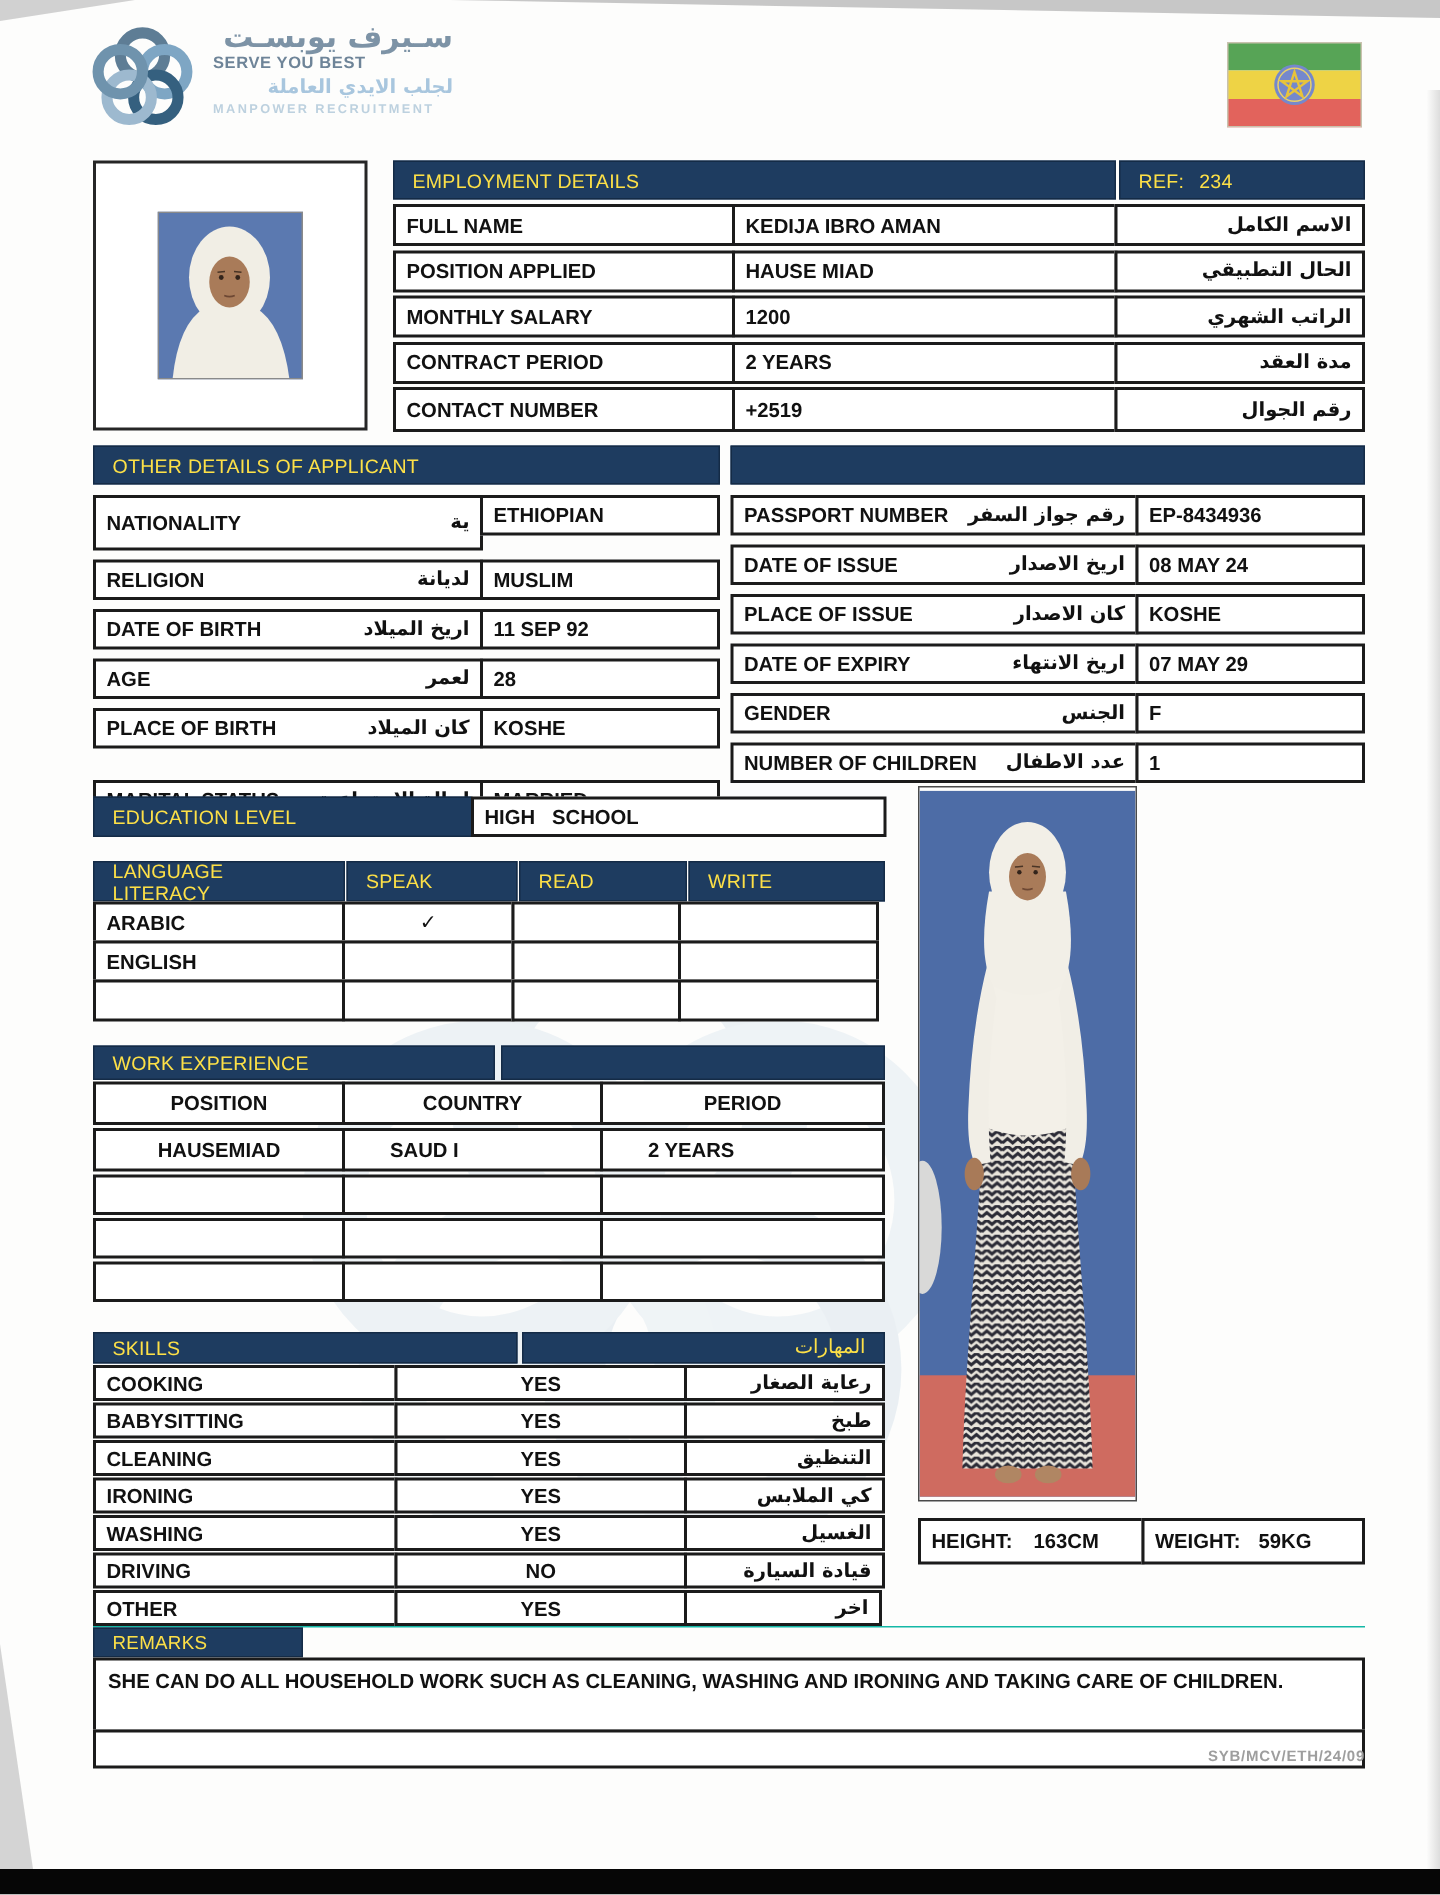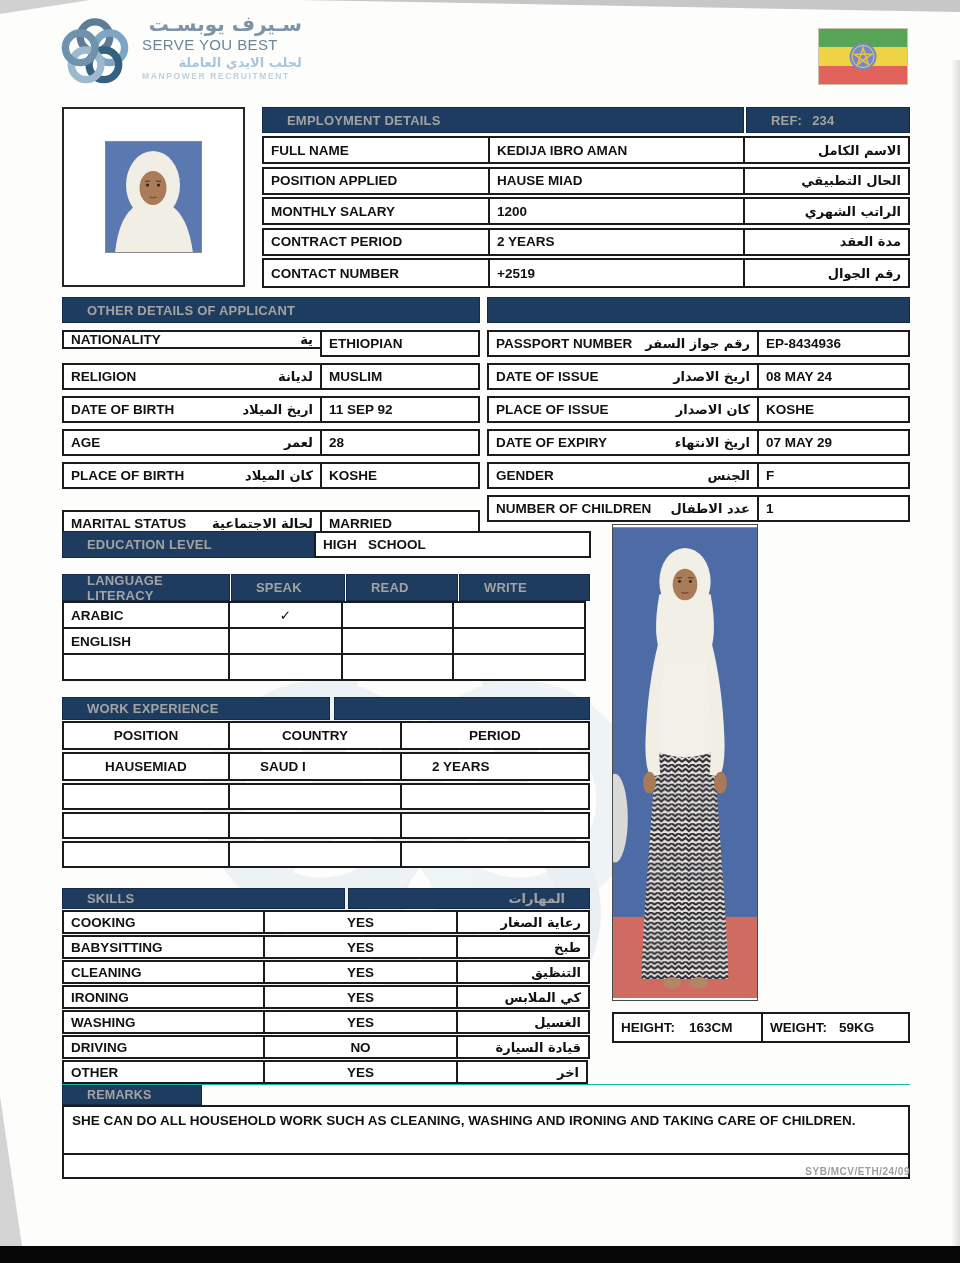--- a/index.html
+++ b/index.html
@@ -4,22 +4,22 @@
 <style>
   html,body{margin:0;padding:0;}
   body{
     width:960px;height:1263px;position:relative;overflow:hidden;
     background:#fdfdfc;
     font-family:"Liberation Sans","DejaVu Sans",sans-serif;
     color:#141414;
   }
   .abs{position:absolute;box-sizing:border-box;}
   .sec-header{
-    background:#1e3c60;color:#a3a3a3;font-weight:700;font-size:13px;
-    display:flex;align-items:center;padding:0 24px;box-sizing:border-box;
+    background:#1e3c60;color:#fde047;font-weight:400;font-size:13px;
+    display:flex;align-items:center;padding:0 12px;box-sizing:border-box;
     border:1.5px solid #142b46;letter-spacing:.2px;
   }
   .cell{
     background:#fff;border:2px solid #1b1b1b;display:flex;align-items:center;
     padding:0 7px;box-sizing:border-box;font-size:13.5px;font-weight:700;color:#111;
     white-space:nowrap;overflow:hidden;
   }
   .cell.val{font-weight:600;}
   .cell .ar{margin-left:auto;direction:rtl;font-size:13px;font-weight:700;font-family:"DejaVu Sans",sans-serif;}
   .ar-only{direction:rtl;font-family:"DejaVu Sans",sans-serif;}
@@ -60,21 +60,21 @@
     <g fill="none" stroke-width="10">
       <circle cx="50" cy="28" r="20" stroke="#5e7d95"></circle>
       <circle cx="70" cy="43" r="20" stroke="#7ea6c4"></circle>
       <circle cx="62" cy="66" r="20" stroke="#35607f"></circle>
       <circle cx="38" cy="66" r="20" stroke="#9db9cf"></circle>
       <circle cx="30" cy="43" r="20" stroke="#6f93ad"></circle>
     </g>
   </svg>
   <div style="width:160px;line-height:1.05;">
     <div class="ar-only" style="text-align:right;color:#7d93a6;font-size:20px;font-weight:700;">سـيرف يوبسـت</div>
-    <div style="color:#6e8498;font-size:15px;font-weight:400;letter-spacing:.4px;margin-top:2px;">SERVE YOU BEST</div>
+    <div style="color:#6e8498;font-size:11px;font-weight:700;letter-spacing:.4px;margin-top:2px;">SERVE YOU BEST</div>
     <div class="ar-only" style="text-align:right;color:#a8c6de;font-size:13px;font-weight:700;margin-top:3px;">لجلب الايدي العاملة</div>
     <div style="color:#bdd1df;font-size:8.5px;font-weight:700;letter-spacing:1.6px;margin-top:3px;">MANPOWER RECRUITMENT</div>
   </div>
 </div>
 
 <svg class="abs" style="left:818px;top:28px;" width="90" height="57" viewBox="0 0 90 57">
   <rect x="0" y="0" width="90" height="19" fill="#57a456"></rect>
   <rect x="0" y="19" width="90" height="19" fill="#eed345"></rect>
   <rect x="0" y="38" width="90" height="19" fill="#e2635c"></rect>
   <circle cx="45" cy="28.5" r="13.5" fill="#7588cc"></circle>
@@ -144,21 +144,21 @@
 
 <div class="abs" style="left:62px;top:297px;width:848px;">
   <div style="display:flex;gap:7px;">
     <div class="sec-header" style="width:418px;height:26px;">OTHER DETAILS OF APPLICANT</div>
     <div class="sec-header" style="flex:1;height:26px;"></div>
   </div>
   <div style="display:flex;gap:7px;margin-top:7px;">
 
     <div style="width:418px;">
       <div class="hrow" style="margin-bottom:6px;">
-        <div class="cell" style="width:260px;height:19px;">
+        <div class="cell" style="width:260px;height:37px;">
             <span>NATIONALITY</span>
             <span class="ar">ية</span>
           </div>
         <div class="cell val" style="width:160px;height:27px;">ETHIOPIAN</div>
       </div>
       <div class="hrow" style="margin-bottom:6px;">
         <div class="cell" style="width:260px;height:27px;">
             <span>RELIGION</span>
             <span class="ar">لديانة</span>
           </div>

